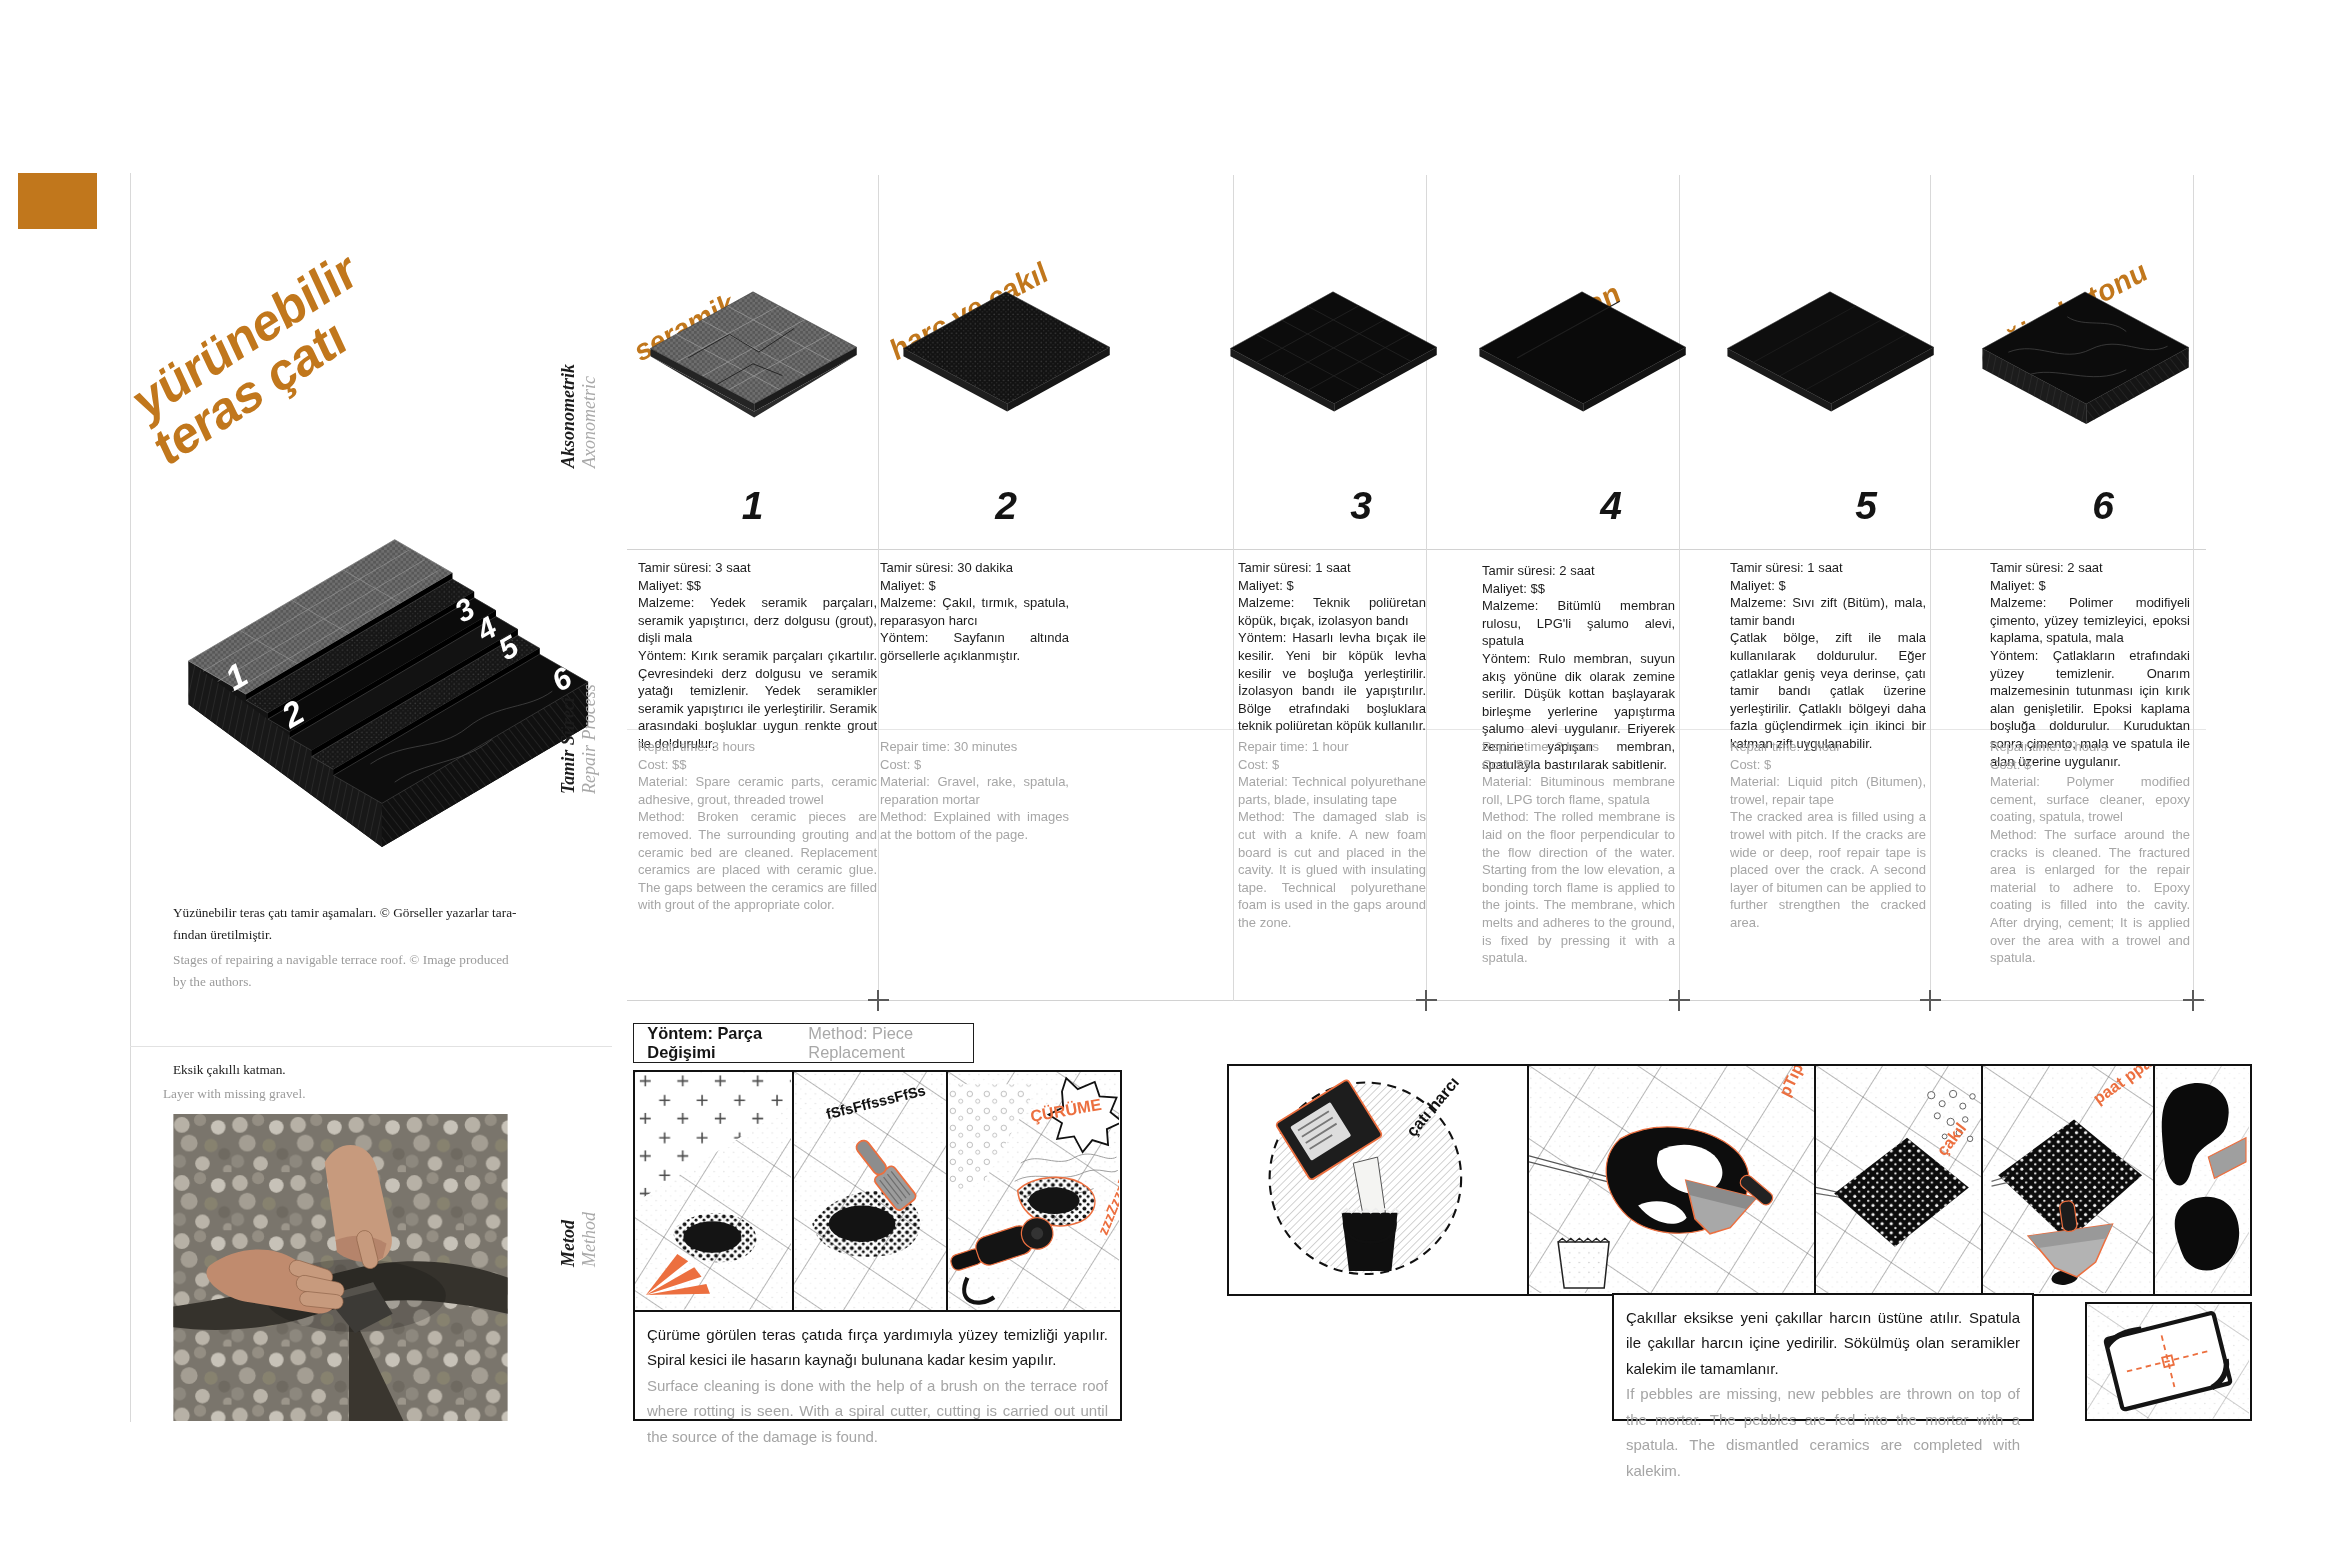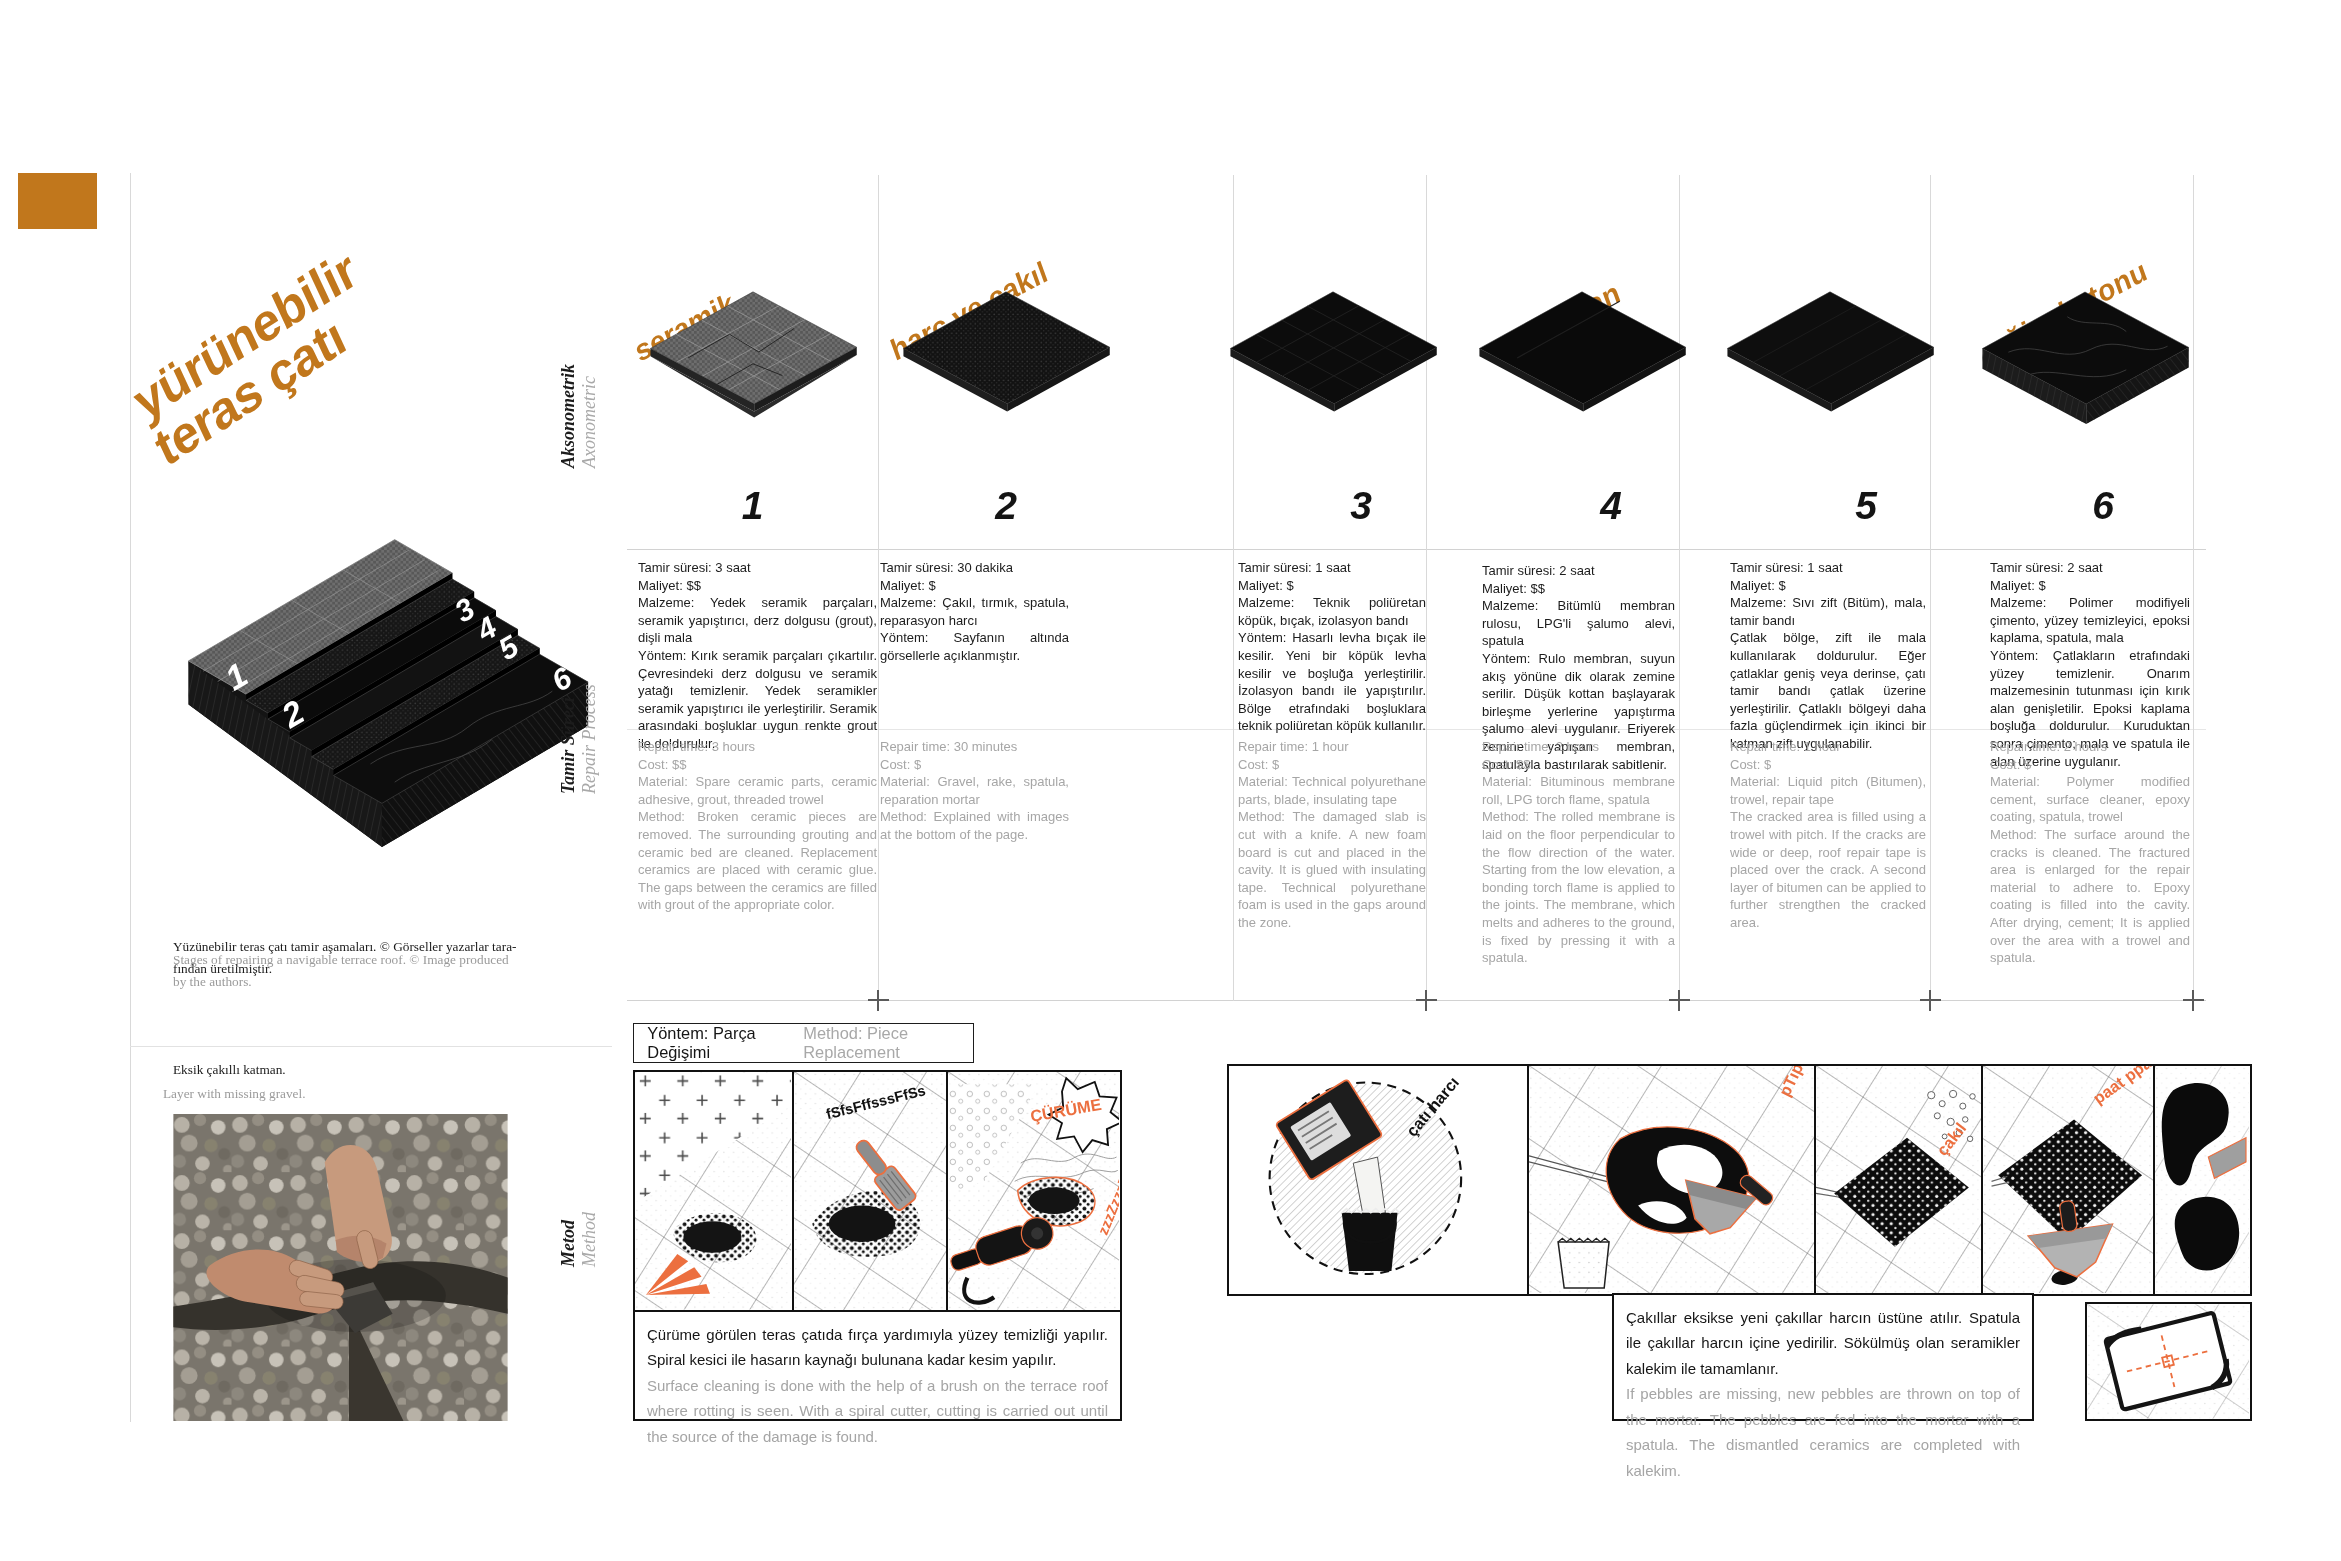--- a/index.html
+++ b/index.html
@@ -28,21 +28,21 @@
   .tcol p{margin:0;text-align:justify;}
   .tcol.tr{color:#1c1c1c;}
   .tcol.en{color:#a6a6a6;}
   .plus{position:absolute;width:20.6px;height:20.6px;}
   .plus:before,.plus:after{content:"";position:absolute;background:#5a5a5a;}
   .plus:before{left:50%;top:0;width:1.8px;height:100%;margin-left:-0.9px;}
   .plus:after{top:50%;left:0;height:1.8px;width:100%;margin-top:-0.9px;}
   
   .method-box{position:absolute;left:633px;top:1023px;width:341px;height:40px;border:1.8px solid #1d1d1d;
       box-sizing:border-box;display:flex;align-items:center;padding-left:13.3px;gap:11px;font-size:16.4px;}
-  .method-box .tr{color:#151515;font-weight:normal;}
+  .method-box .tr{color:#151515;font-weight:bold;}
   .method-box .en{color:#a8a8a8;}
   .panel{position:absolute;border:2.4px solid #111;box-sizing:border-box;background:#fff;overflow:hidden;}
   .cap-box{position:absolute;border:2.4px solid #111;box-sizing:border-box;background:#fff;
       padding:9.7px 12px;font-size:15px;line-height:25.5px;}
   .cap-box p{margin:0;text-align:justify;}
   .cap-box .tr{color:#151515;}
   .cap-box .en{color:#a5a5a5;}
   svg text{font-family:"Liberation Sans",sans-serif;}
 </style>
 </head>
@@ -155,21 +155,21 @@
     </g>
   </svg>
 
   <div class="vlabel tr" style="left:558px;top:468px">Aksonometrik</div>
   <div class="vlabel en" style="left:579px;top:468px">Axonometric</div>
   <div class="vlabel tr" style="left:558px;top:794px">Tamir Süreci</div>
   <div class="vlabel en" style="left:579px;top:794px">Repair Process</div>
   <div class="vlabel tr" style="left:558px;top:1267px">Metod</div>
   <div class="vlabel en" style="left:579px;top:1267px">Method</div>
 
-  <div class="serif-cap" style="left:173px;top:936px;width:352px">
+  <div class="serif-cap" style="left:173px;top:902px;width:352px">
     <div>Yüzünebilir teras çatı tamir aşamaları. © Görseller yazarlar tara-</div>
     <div>fından üretilmiştir.</div>
   </div>
   <div class="serif-cap gray" style="left:173px;top:949px;width:345px">Stages of repairing a navigable terrace roof.  © Image produced by the authors.</div>
 
   <div class="hline" style="left:130px;top:1046px;width:482px;background:#e2e2e2"></div>
 
   <div class="serif-cap" style="left:173px;top:1059px">Eksik çakıllı katman.</div>
   <div class="serif-cap gray" style="left:163px;top:1083px">Layer with missing gravel.</div>
 

